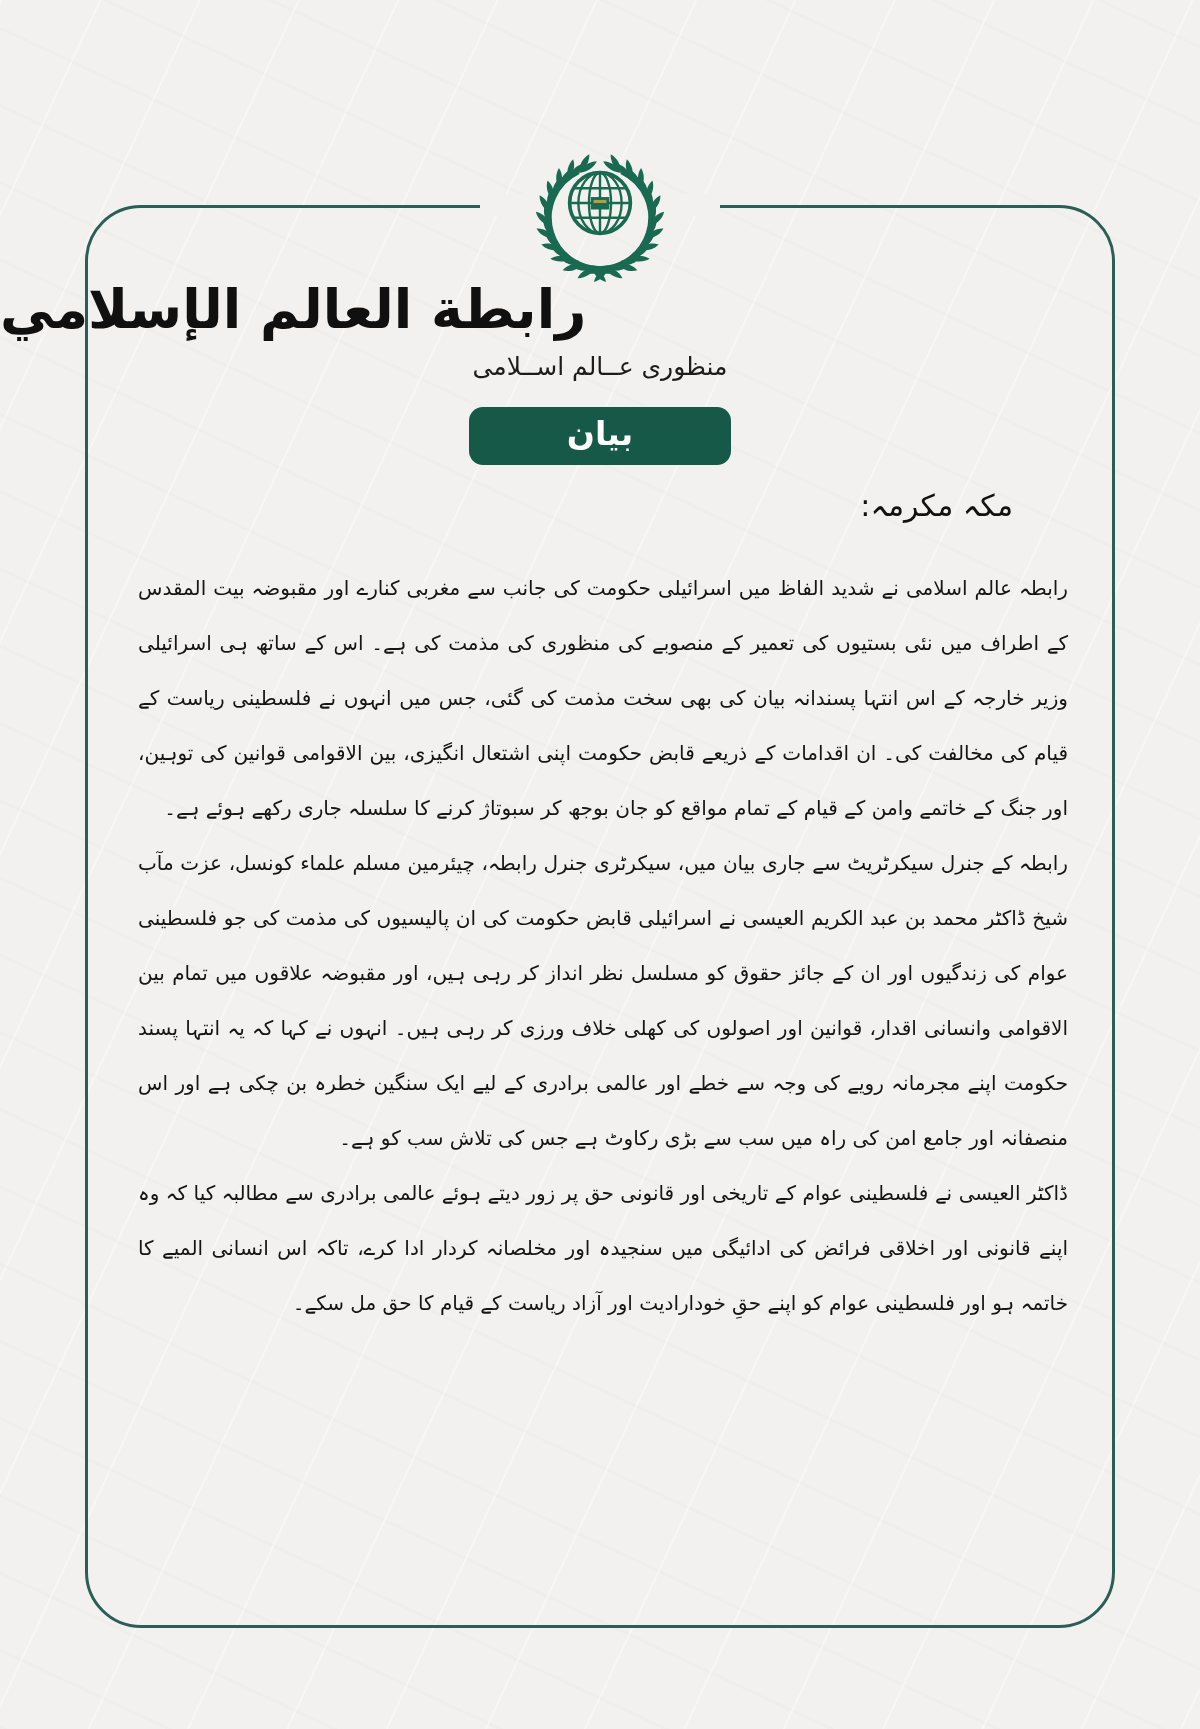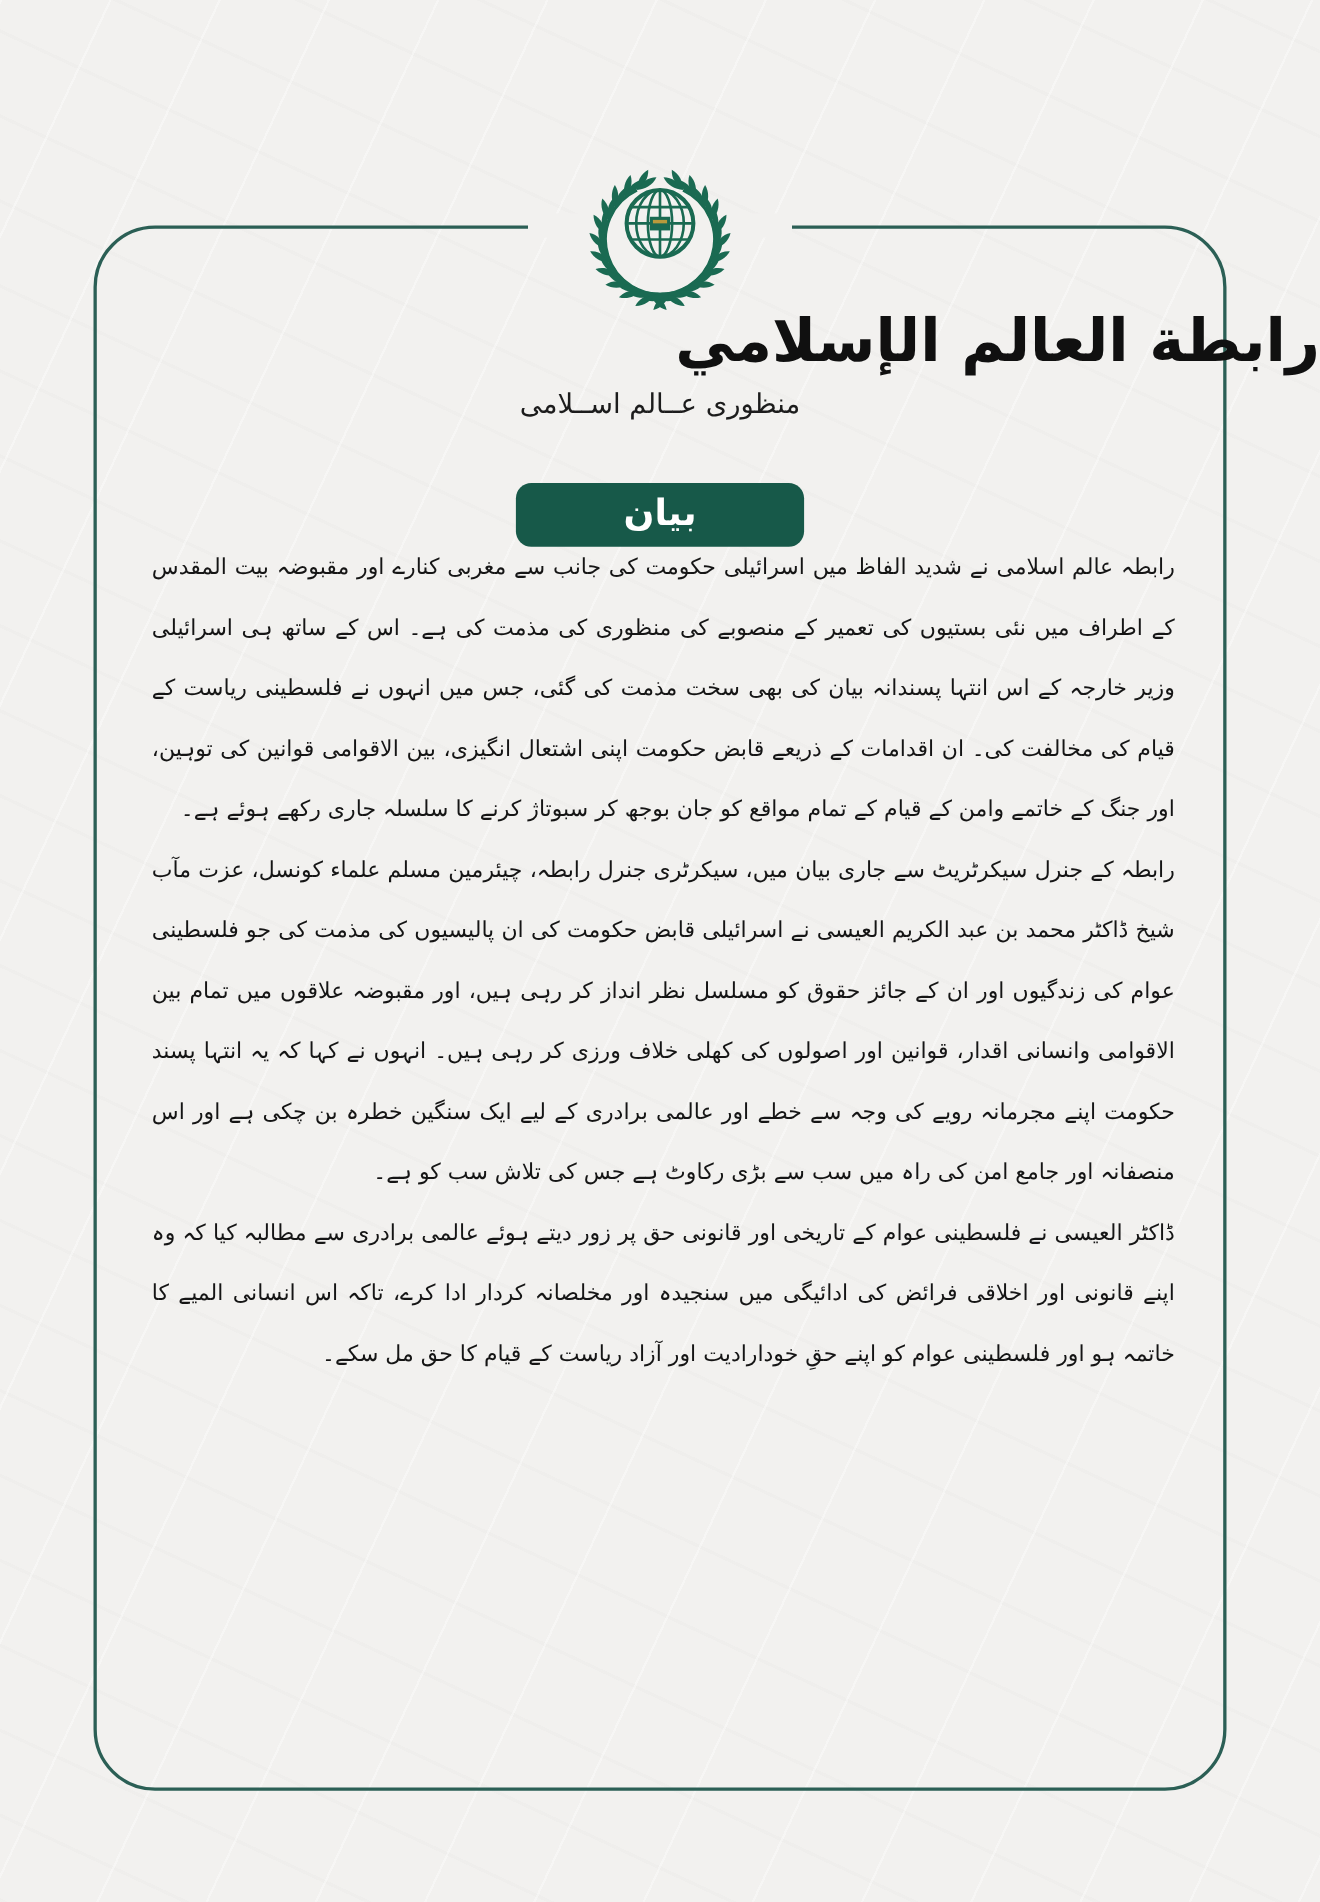--- a/index.html
+++ b/index.html
@@ -23,32 +23,32 @@
   .frame-mask{
     position:absolute;left:50%;transform:translateX(-50%);
     top:194px;width:240px;height:22px;background:#f2f1ef;
   }
   .logo{
     position:absolute;left:50%;transform:translateX(-50%);
     top:146px;width:138px;height:138px;
   }
   .title-ar{
     position:absolute;left:0;right:0;top:278px;
-    text-align:right;font-size:54px;font-weight:700;color:#101010;
+    text-align:left;font-size:54px;font-weight:700;color:#101010;
     letter-spacing:1px;
   }
   .title-ur{
     position:absolute;left:0;right:0;top:352px;
     text-align:center;font-size:25px;font-weight:400;color:#1c1c1c;
     letter-spacing:2px;
   }
   .banner{
     position:absolute;left:50%;transform:translateX(-50%);
     top:407px;width:262px;height:58px;border-radius:14px;
-    background:#175949;display:flex;align-items:center;justify-content:center;margin-top:32px;
+    background:#175949;display:flex;align-items:center;justify-content:center;
   }
   .banner span{
     color:#ffffff;font-size:33px;font-weight:700;line-height:1;
     padding-bottom:6px;
   }
   .content{
     position:absolute;right:132px;left:138px;top:488px;
     direction:rtl;
   }
   .dateline{
@@ -153,18 +153,19 @@
 </div>
 
 <div class="title-ar">رابطة العالم الإسلامي</div>
 <div class="title-ur">منظوری عــالم اســلامی</div>
 
 <div class="banner">
   <span>بیان</span>
 </div>
 
 <div class="content">
+  <div class="dateline">مکہ مکرمہ:</div>
   <div class="body-text">
     <p>رابطہ عالم اسلامی نے شدید الفاظ میں اسرائیلی حکومت کی جانب سے مغربی کنارے اور مقبوضہ بیت المقدس کے اطراف میں نئی بستیوں کی تعمیر کے منصوبے کی منظوری کی مذمت کی ہے۔ اس کے ساتھ ہی اسرائیلی وزیر خارجہ کے اس انتہا پسندانہ بیان کی بھی سخت مذمت کی گئی، جس میں انہوں نے فلسطینی ریاست کے قیام کی مخالفت کی۔ ان اقدامات کے ذریعے قابض حکومت اپنی اشتعال انگیزی، بین الاقوامی قوانین کی توہین، اور جنگ کے خاتمے وامن کے قیام کے تمام مواقع کو جان بوجھ کر سبوتاژ کرنے کا سلسلہ جاری رکھے ہوئے ہے۔</p>
     <p>رابطہ کے جنرل سیکرٹریٹ سے جاری بیان میں، سیکرٹری جنرل رابطہ، چیئرمین مسلم علماء کونسل، عزت مآب شیخ ڈاکٹر محمد بن عبد الکریم العیسی نے اسرائیلی قابض حکومت کی ان پالیسیوں کی مذمت کی جو فلسطینی عوام کی زندگیوں اور ان کے جائز حقوق کو مسلسل نظر انداز کر رہی ہیں، اور مقبوضہ علاقوں میں تمام بین الاقوامی وانسانی اقدار، قوانین اور اصولوں کی کھلی خلاف ورزی کر رہی ہیں۔ انہوں نے کہا کہ یہ انتہا پسند حکومت اپنے مجرمانہ رویے کی وجہ سے خطے اور عالمی برادری کے لیے ایک سنگین خطرہ بن چکی ہے اور اس منصفانہ اور جامع امن کی راہ میں سب سے بڑی رکاوٹ ہے جس کی تلاش سب کو ہے۔</p>
     <p>ڈاکٹر العیسی نے فلسطینی عوام کے تاریخی اور قانونی حق پر زور دیتے ہوئے عالمی برادری سے مطالبہ کیا کہ وہ اپنے قانونی اور اخلاقی فرائض کی ادائیگی میں سنجیدہ اور مخلصانہ کردار ادا کرے، تاکہ اس انسانی المیے کا خاتمہ ہو اور فلسطینی عوام کو اپنے حقِ خودارادیت اور آزاد ریاست کے قیام کا حق مل سکے۔</p>
   </div>
 </div>
 
 </body></html>

